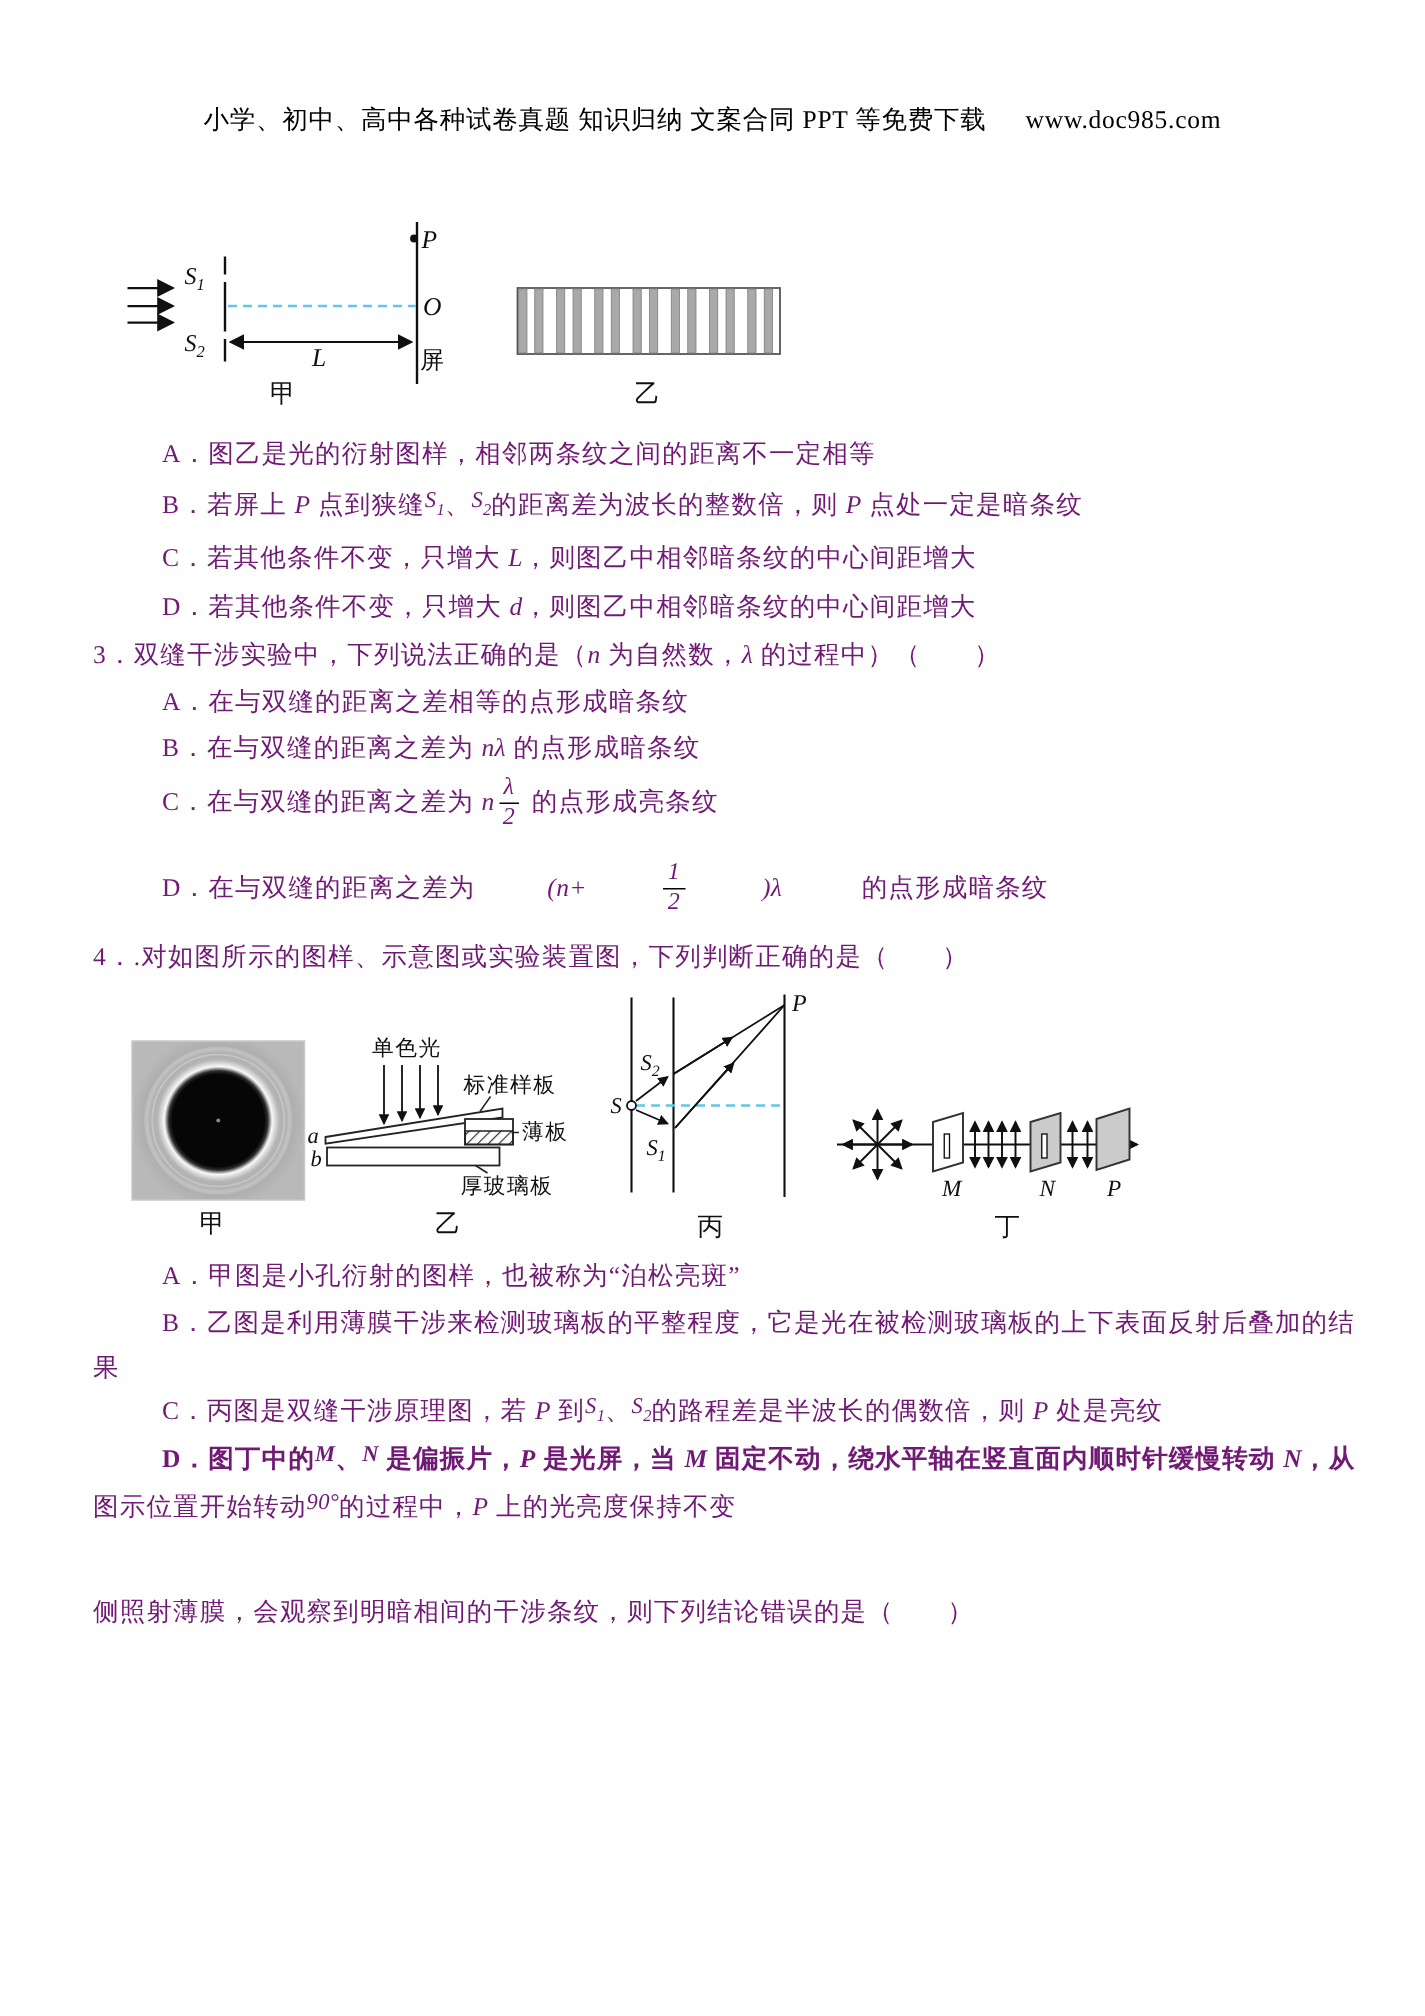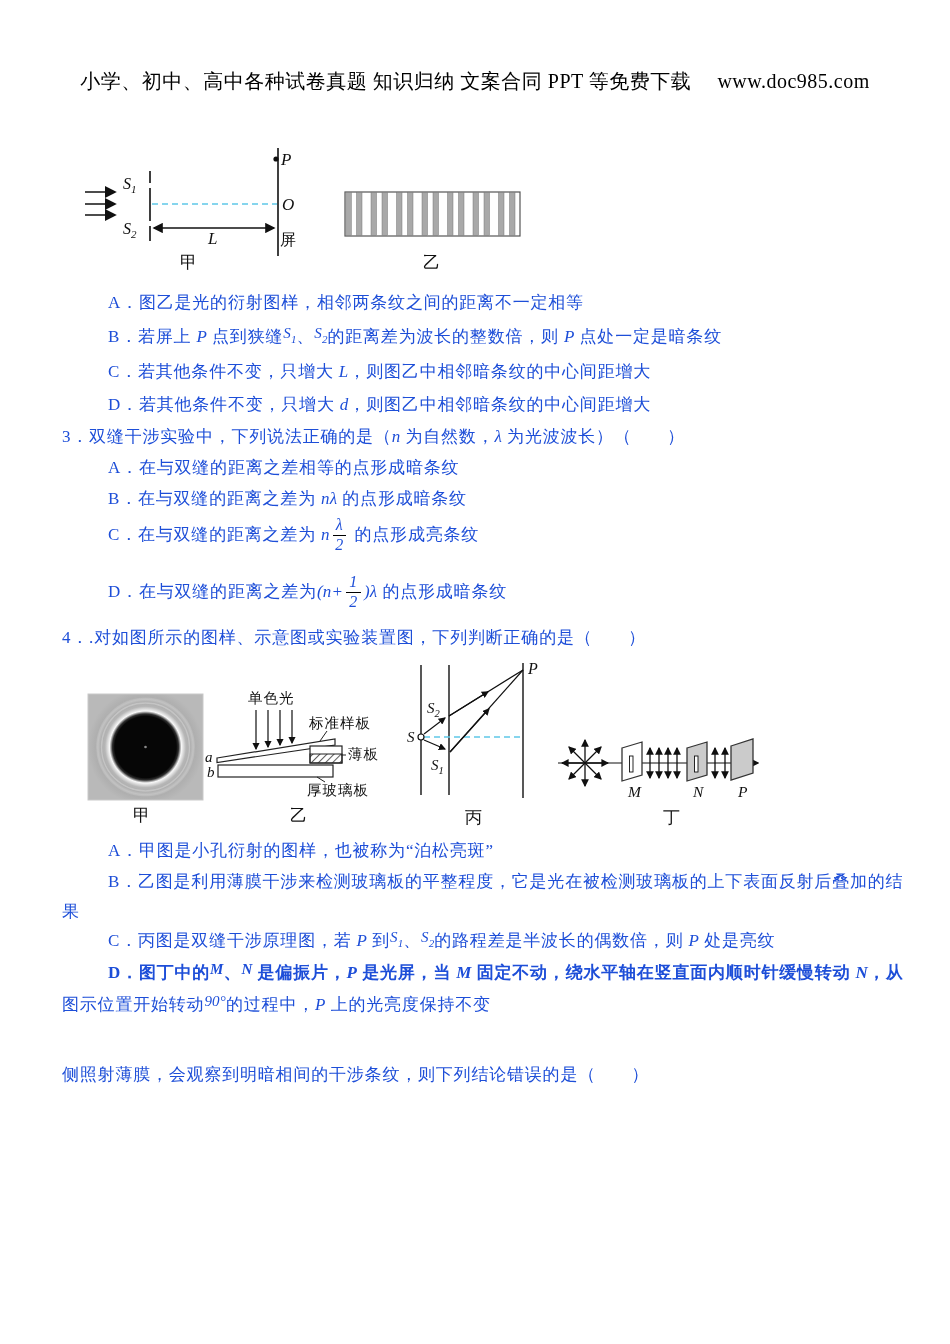--- a/index.html
+++ b/index.html
@@ -2,26 +2,26 @@
 <html><head>
 <meta charset="utf-8">
 <style>
   html,body{margin:0;padding:0;background:#ffffff;}
   .page{
     position:relative;width:950px;height:1344px;background:#fff;overflow:hidden;
     font-family:"Liberation Serif","DejaVu Serif",serif;color:#111;
   }
   .header{
     position:absolute;top:68px;left:0;width:950px;text-align:center;
-    font-size:20px;letter-spacing:0.5px;color:#000;white-space:pre;
+    font-size:17px;letter-spacing:0.5px;color:#000;white-space:pre;
   }
   .header .url{margin-left:26px;}
   .line{
     position:absolute;white-space:pre;font-size:17px;line-height:22px;
-    letter-spacing:0.8px;color:#1d4ed8;
+    letter-spacing:0.8px;color:#701a75;
   }
   .line span{white-space:pre;}
   .fline{display:flex;align-items:center;height:46px;}
   .m{font-style:italic;letter-spacing:0.2px;}
   .me{font-style:italic;font-size:15px;position:relative;top:-4px;letter-spacing:0.2px;}
   .mesub{font-style:italic;font-size:11px;position:relative;top:1px;letter-spacing:0;}
   .frac{display:inline-flex;flex-direction:column;align-items:center;line-height:1.05;
         font-style:italic;margin:0 3px;}
   .frac .fn{border-bottom:1.2px solid #000;padding:0 3px 1px;font-size:16px;}
   .frac .fd{padding-top:1px;font-size:16px;}
@@ -87,25 +87,25 @@
     </g>
     <text x="105" y="130" font-size="17">甲</text>
     <text x="348" y="130" font-size="17">乙</text>
   </svg>
 
   <div class="line" style="left:108px;top:292px;"><span>A．图乙是光的衍射图样，相邻两条纹之间的距离不一定相等</span></div>
   <div class="line" style="left:108px;top:326px;"><span>B．若屏上 </span><span class="m">P</span><span> 点到狭缝</span><span class="me">S</span><span class="mesub">1</span><span>、</span><span class="me">S</span><span class="mesub">2</span><span>的距离差为波长的整数倍，则 </span><span class="m">P</span><span> 点处一定是暗条纹</span></div>
   <div class="line" style="left:108px;top:361px;"><span>C．若其他条件不变，只增大 </span><span class="m">L</span><span>，则图乙中相邻暗条纹的中心间距增大</span></div>
   <div class="line" style="left:108px;top:394px;text-align:right;"><span>D．若其他条件不变，只增大 </span><span class="m">d</span><span>，则图乙中相邻暗条纹的中心间距增大</span></div>
 
-  <div class="line" style="left:62px;top:426px;"><span>3．双缝干涉实验中，下列说法正确的是（</span><span class="m">n</span><span> 为自然数，</span><span class="m">λ</span><span> 为光波波长）（　　）</span></div>
+  <div class="line" style="left:62px;top:426px;"><span>3．双缝干涉实验中，下列说法正确的是（</span><span class="m">n</span><span> 为自然数，</span><span class="m">λ</span><span> 的过程中）（　　）</span></div>
   <div class="line" style="left:108px;top:457px;"><span>A．在与双缝的距离之差相等的点形成暗条纹</span></div>
   <div class="line" style="left:108px;top:488px;"><span>B．在与双缝的距离之差为 </span><span class="m">nλ</span><span> 的点形成暗条纹</span></div>
   <div class="line fline" style="left:108px;top:512px;"><span>C．在与双缝的距离之差为 </span><span class="m">n</span><span class="frac"><span class="fn">λ</span><span class="fd">2</span></span><span> 的点形成亮条纹</span></div>
-  <div class="line fline" style="left:108px;top:569px;"><span>D．在与双缝的距离之差为</span><span class="m">(n+</span><span class="frac"><span class="fn">1</span><span class="fd">2</span></span><span class="m">)λ</span><span> 的点形成暗条纹</span></div>
+  <div class="line fline" style="left:108px;top:569px;gap:48px;"><span>D．在与双缝的距离之差为</span><span class="m">(n+</span><span class="frac"><span class="fn">1</span><span class="fd">2</span></span><span class="m">)λ</span><span> 的点形成暗条纹</span></div>
 
   <div class="line" style="left:62px;top:627px;"><span>4．.对如图所示的图样、示意图或实验装置图，下列判断正确的是（　　）</span></div>
 
   <svg style="left:85px;top:656px;" width="760" height="178" viewBox="0 0 760 178">
     <defs>
       <radialGradient id="poisson" gradientUnits="userSpaceOnUse" cx="60.5" cy="91" r="58">
         <stop offset="0%" stop-color="#060606"></stop>
         <stop offset="53%" stop-color="#060606"></stop>
         <stop offset="57%" stop-color="#2e2e2e"></stop>
         <stop offset="62%" stop-color="#f8f8f8"></stop>

